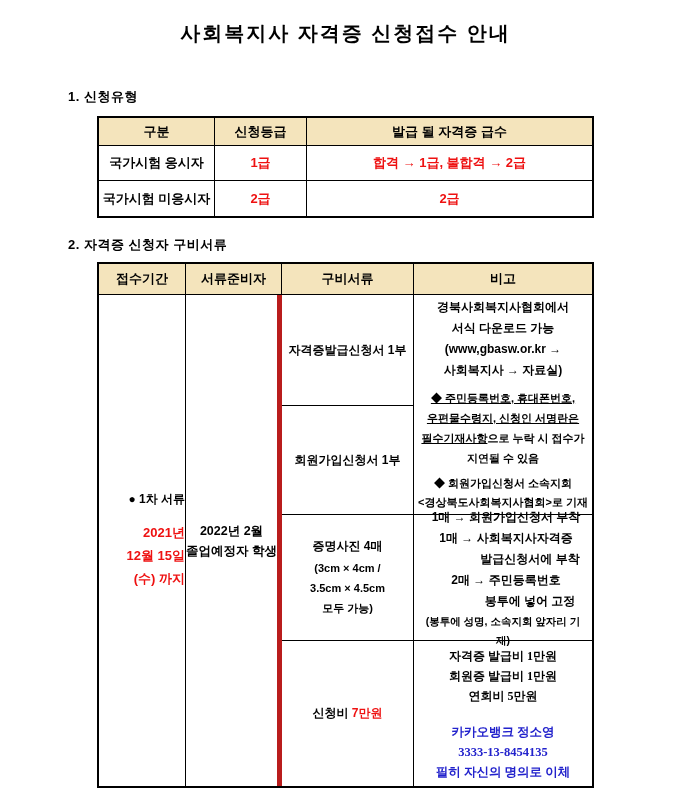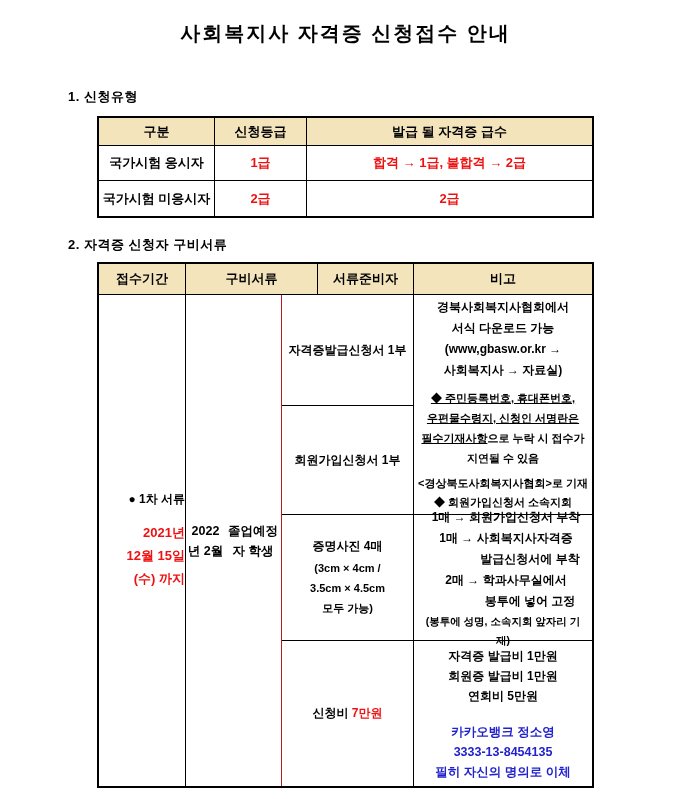--- a/index.html
+++ b/index.html
@@ -45,36 +45,36 @@
   .t2 .hcell {
     background:var(--hdr-bg);
     display:flex; align-items:center; justify-content:center;
     font-size:13px; border-right:1px solid #000; border-bottom:1px solid #000;
   }
   .hc1 { width:87px; } .hc2 { width:96px; } .hc3 { width:132px; } .hc4 { flex:1; border-right:none !important; }
 
   .t2 .tbody { flex:1; display:flex; }
   .colA { width:87px; border-right:1px solid #000; display:flex; flex-direction:column;
           align-items:flex-end; justify-content:center; text-align:center; }
-  .colB { width:96px; border-right:1px solid #b91c1c; display:flex; flex-direction:row;
+  .colB { width:96px; border-right:5px solid #b91c1c; display:flex; flex-direction:column;
           align-items:center; justify-content:center; text-align:center; }
   .colC { width:132px; border-right:1px solid #000; display:flex; flex-direction:column; }
   .colD { flex:1; display:flex; flex-direction:column; }
 
   .colC .dcell {
     display:flex; flex-direction:column; align-items:center; justify-content:center;
     text-align:center; border-bottom:1px solid #000; font-size:12px;
   }
   .dc1 { height:111px; } .dc2 { height:109px; } .dc3 { height:126px; }
   .dc4 { flex:1; border-bottom:none !important; }
 
   .colD .ncell { border-bottom:1px solid #000; display:flex; flex-direction:column;
                  justify-content:center; text-align:center; }
   .nc1 { height:220px; } .nc2 { height:126px; }
-  .nc3 { flex:1; border-bottom:none !important; }
+  .nc3 { flex:1; border-bottom:none !important;font-family:Liberation Serif, serif; }
 
   
   .red  { color: var(--red); }
   .u    { text-decoration: underline; }
 
   .round-label { font-size:12px; margin-bottom:13px; }
   .deadline-line { font-size:13px; line-height:23px; color:var(--red); }
   .preparer-line { font-size:12.5px; line-height:20px; }
 
   .doc3-title { font-size:12px; margin-bottom:3px; }
@@ -116,22 +116,22 @@
     <div class="cell lastrow">국가시험 미응시자</div>
     <div class="cell lastrow red">2급</div>
     <div class="cell lastrow lastcol red">2급</div>
   </div>
 
   <div class="section sec2">2. 자격증 신청자 구비서류</div>
 
   <div class="t2">
     <div class="hrow">
       <div class="hcell hc1">접수기간</div>
+      <div class="hcell hc2">서류준비자</div>
       <div class="hcell hc3">구비서류</div>
-      <div class="hcell hc2">서류준비자</div>
       <div class="hcell hc4">비고</div>
     </div>
 
     <div class="tbody">
 
       <div class="colA">
         <div class="round-label">● 1차 서류</div>
         <div class="deadline-line">2021년</div>
         <div class="deadline-line">12월 15일</div>
         <div class="deadline-line">(수) 까지</div>
@@ -166,30 +166,30 @@
           <div class="dl-line">(www,gbasw.or.kr →</div>
           <div class="dl-line">사회복지사 → 자료실)</div>
           <div class="bullet-block">
             <div class="b-line u">◆ 주민등록번호, 휴대폰번호,</div>
             <div class="b-line u">우편물수령지, 신청인 서명란은</div>
             <div class="b-line"><span class="u">필수기재사항</span><span>으로 누락 시 접수가</span></div>
             <div class="b-line">지연될 수 있음</div>
           </div>
           <div class="gap6"></div>
           <div>
+            <div class="b2-line">◆ 회원가입신청서 소속지회</div>
             <div class="b2-line">&lt;경상북도사회복지사협회&gt;로 기재</div>
-            <div class="b2-line">◆ 회원가입신청서 소속지회</div>
           </div>
         </div>
 
         <div class="ncell nc2">
           <div class="ph-line">1매 → 회원가입신청서 부착</div>
           <div class="ph-line">1매 → 사회복지사자격증</div>
           <div class="ph-line ph-indent">발급신청서에 부착</div>
-          <div class="ph-line">2매 → 학과사무실에서</div>
+          <div class="ph-line">2매 → 주민등록번호</div>
           <div class="ph-line ph-indent">봉투에 넣어 고정</div>
           <div class="ph-small">(봉투에 성명, 소속지회 앞자리 기재)</div>
         </div>
 
         <div class="ncell nc3">
           <div class="fee-line">자격증 발급비 1만원</div>
           <div class="fee-line">회원증 발급비 1만원</div>
           <div class="fee-line">연회비 5만원</div>
           <div class="bank-block">
             <div class="bank-line">카카오뱅크 정소영</div>

